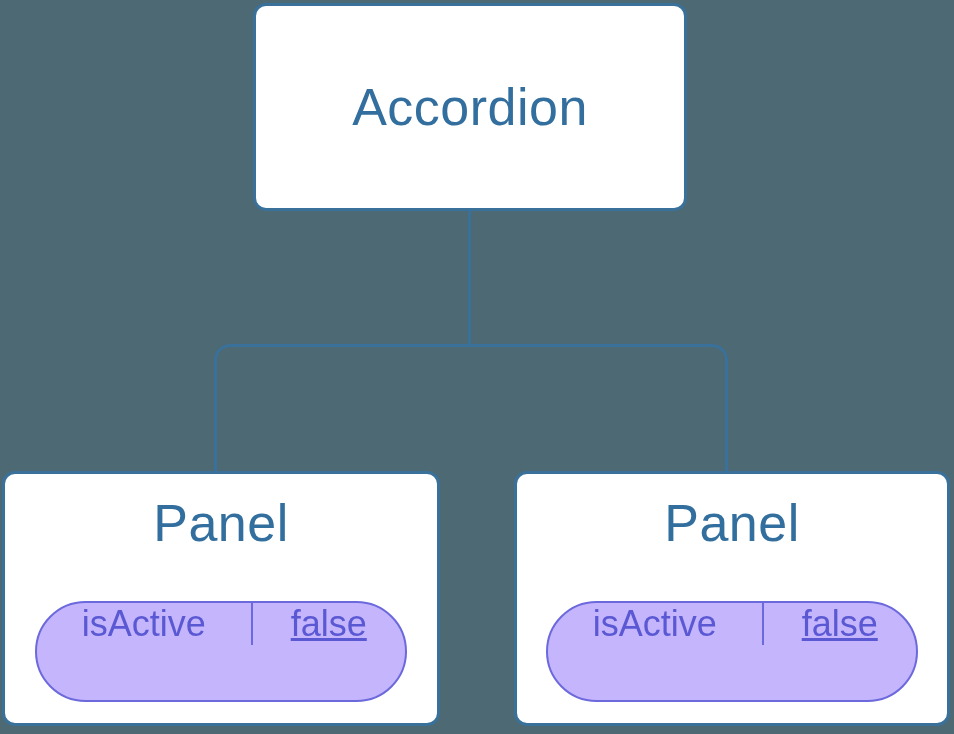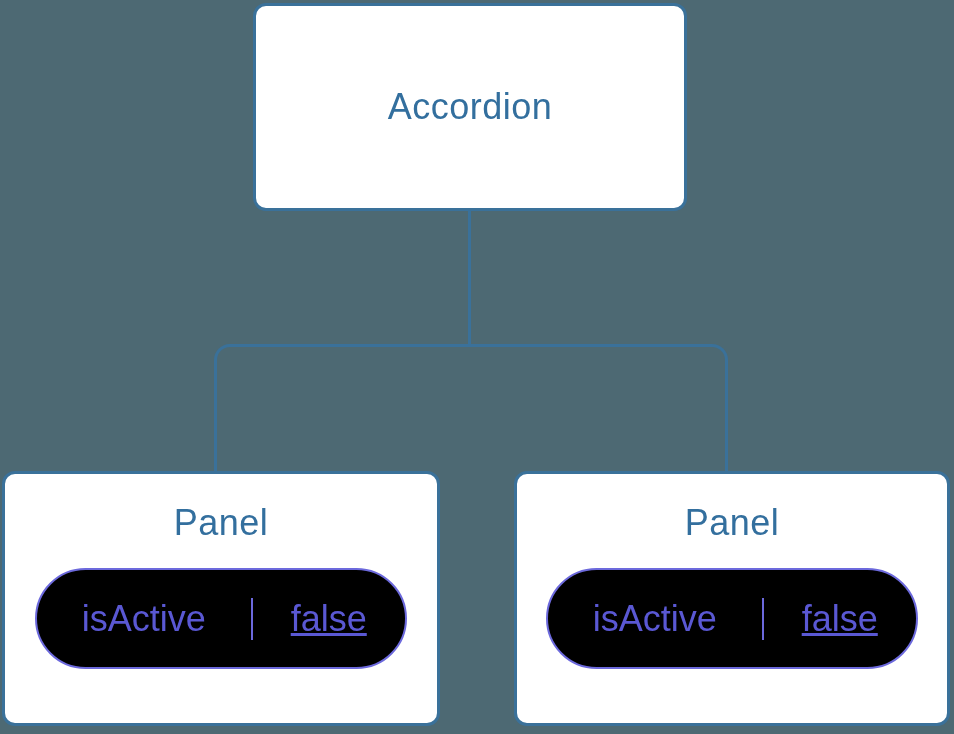--- a/index.html
+++ b/index.html
@@ -24,63 +24,63 @@
   }
   .node-root {
     left: 253px; top: 3px;
     width: 434px; height: 208px;
     display: flex;
     align-items: center;
     justify-content: center;
   }
   .node-label {
     color: #336F9E;
-    font-size: 36px;
+    font-size: 52px;
     font-weight: 500;
     letter-spacing: 0.5px;
   }
   .node-panel {
     top: 471px;
     width: 438px; height: 255px;
     display: flex;
     flex-direction: column;
     align-items: center;
   }
   .node-panel.left  { left: 2px; }
   .node-panel.right { left: 514px; width: 436px; }
-  .panel-title { margin-top: 28px; text-align: right; }
+  .panel-title { margin-top: 19px; text-align: right; }
 
   
   .stem {
     position: absolute;
     left: 468px; top: 211px;
     width: 3px; height: 136px;
     background: #3A719A;
   }
   .branch {
     position: absolute;
     left: 214px; top: 344px;
     width: 514px; height: 128px;
     box-sizing: border-box;
     border: 3px solid #3A719A;
     border-bottom: none;
     border-radius: 16px 16px 0 0;
   }
 
   
   .state-pill {
-    margin-top: 24px;
+    margin-top: 48px;
     width: 372px;
     height: 101px;
     box-sizing: border-box;
     border: 2.5px solid #6C69DC;
     border-radius: 51px;
     display: flex;
-    align-items: center;
-    background: #000000;
+    align-items: flex-start;
+    background: #c4b5fd;
   }
   .state-cell {
     display: flex;
     align-items: center;
     justify-content: center;
     color: #5A58D3;
     font-size: 36px;
   }
   .state-key   { flex: 1.4; border-right: 2.5px solid #6C69DC; }
   .state-value { flex: 1; text-decoration: underline; }

